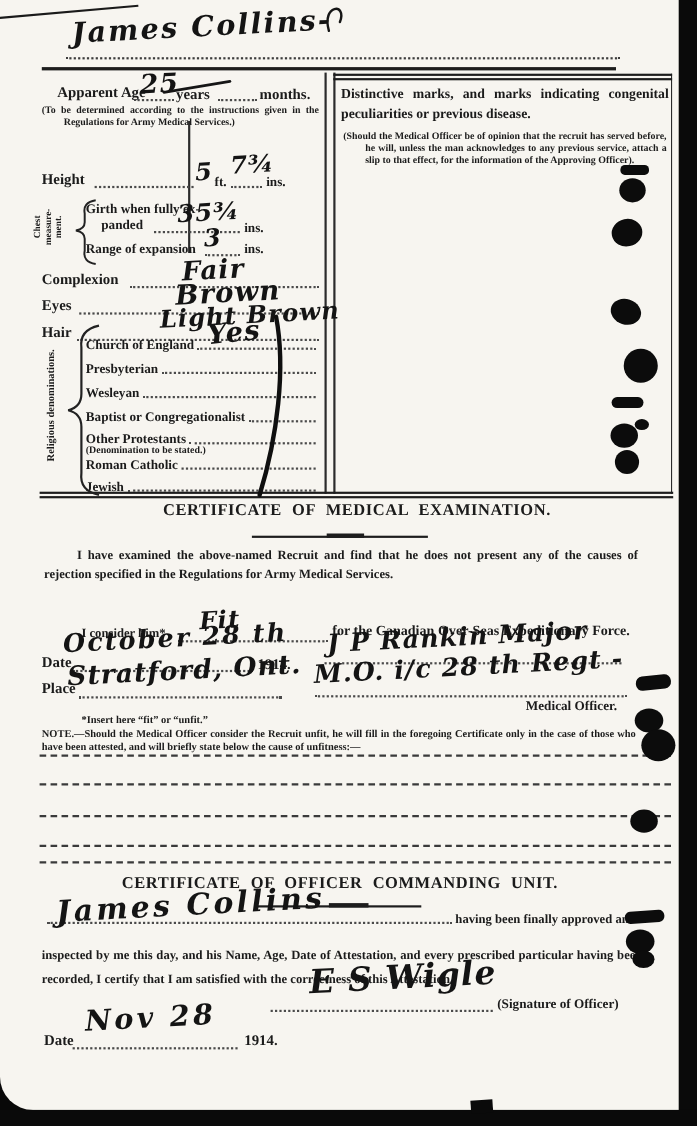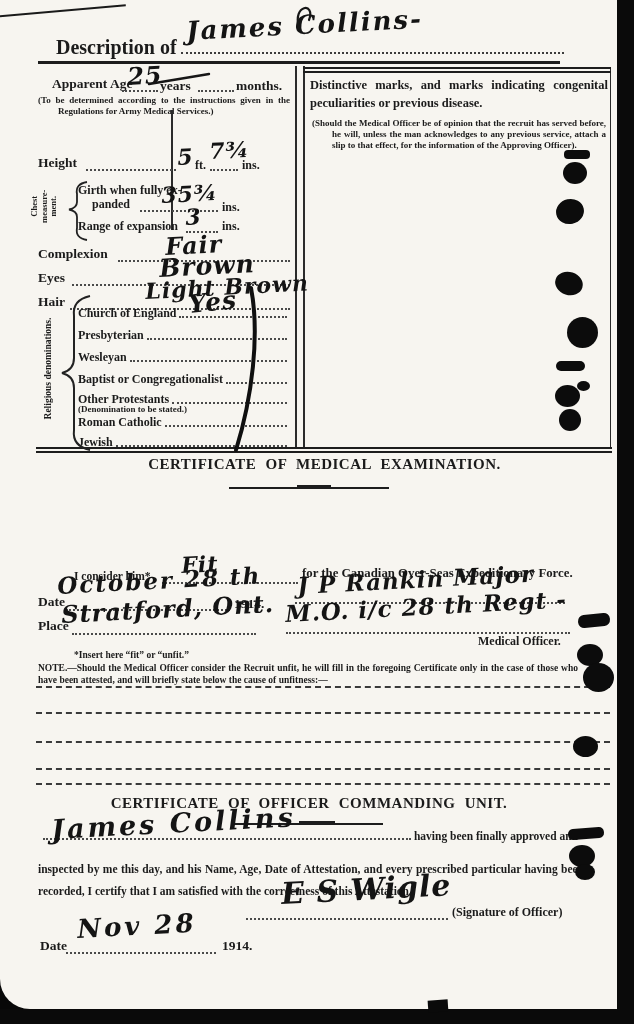--- a/index.html
+++ b/index.html
@@ -47,21 +47,20 @@
 </style>
 </head>
 <body>
 
 <div class="page">
   <div class="paper">
 
     <div class="abs" style="left:-6px; top:10px; width:132px; height:2px; background:#1a1a1a; transform:rotate(-5deg);"></div>
 
     <div class="abs header-row" style="left:56px; top:30px; width:512px;">
-      <span>Description of</span>
       <span class="name-slot">
         <span class="hw" style="left:6px; top:-14px; font-size:26px; letter-spacing:2px;">James Collins-</span>
       </span>
     </div>
     <div class="hline" style="left:38px; top:61px; width:522px; height:3px;"></div>
 
     <div class="vline" style="left:295px; top:66px; height:383px;"></div>
     <div class="vline" style="left:303px; top:66px; height:383px;"></div>
     <div class="vline" style="left:610px; top:67px; height:382px; width:1px;"></div>
     <div class="hline" style="left:303px; top:67px; width:308px; height:1.5px;"></div>
@@ -144,20 +143,21 @@
       <span class="leader"></span>
     </div>
 
     <div class="abs" style="left:310px; top:76px; width:298px; font-size:12.5px; font-weight:bold; line-height:18px; text-align:justify;">Distinctive marks, and marks indicating congenital peculiarities or previous disease.</div>
     <div class="abs small hang" style="left:312px; top:118px; width:294px;">(Should the Medical Officer be of opinion that the recruit has served before, he will, unless the man acknowledges to any previous service, attach a slip to that effect, for the information of the Approving Officer).</div>
 
     <div class="abs heading" style="left:0; top:456px; width:618px;padding-left:31px;">CERTIFICATE OF MEDICAL EXAMINATION.</div>
     <div class="hline" style="left:229px; top:487px; width:160px; height:1.5px;"></div>
     <div class="hline" style="left:297px; top:485px; width:34px; height:4px;"></div>
 
+    <div class="abs para indent" style="left:40px; top:497px; width:540px;">I have examined the above-named Recruit and find that he does not present any of the causes of rejection specified in the Regulations for Army Medical Services.</div>
 
     <span class="abs para" style="left:74px; top:568px;">I consider him*</span>
     <div class="leader-fixed" style="left:162px; top:582px; width:136px;"></div>
     <span class="hw" style="left:182px; top:552px; font-size:22px;">Fit</span>
     <span class="abs" style="left:302px; top:566px; font-size:12.8px; font-weight:bold; white-space:nowrap;">for the Canadian Over-Seas Expeditionary Force.</span>
 
     <span class="abs lbl" style="left:38px; top:594px;">Date</span>
     <div class="leader-fixed" style="left:66px; top:609px; width:164px;"></div>
     <span class="hw" style="left:58px; top:572px; font-size:23px; letter-spacing:2px;">October 28 th</span>
     <span class="abs lbl" style="left:234px; top:596px;">1914.</span>

